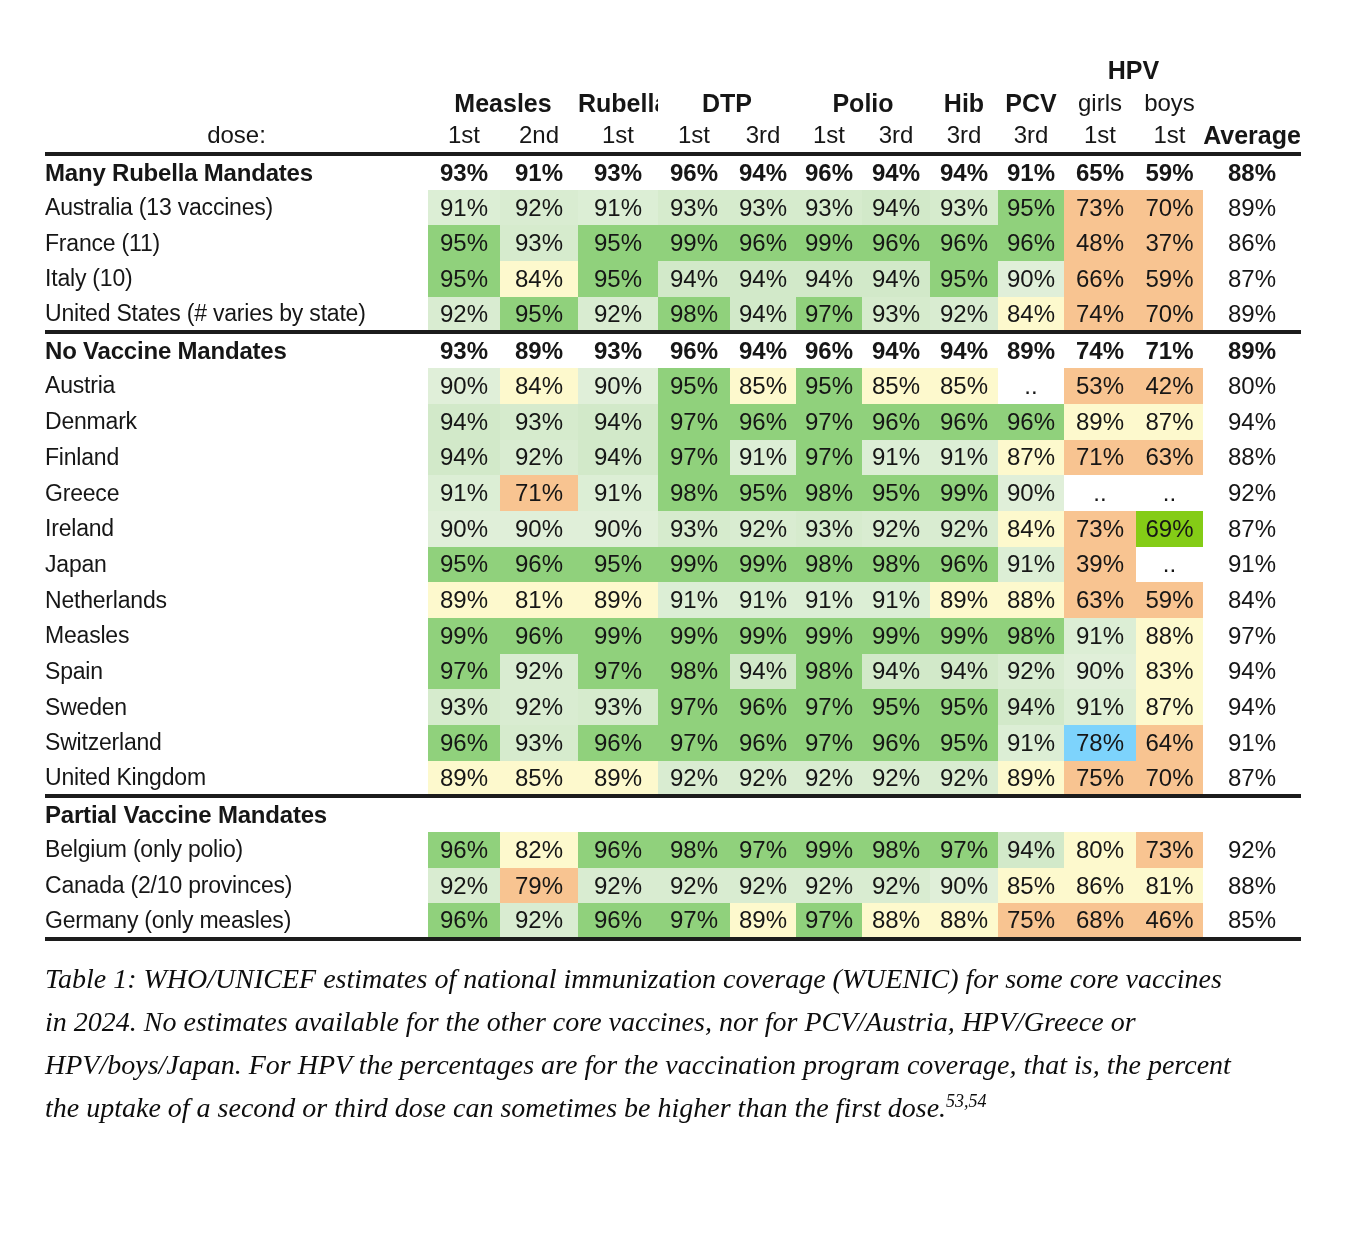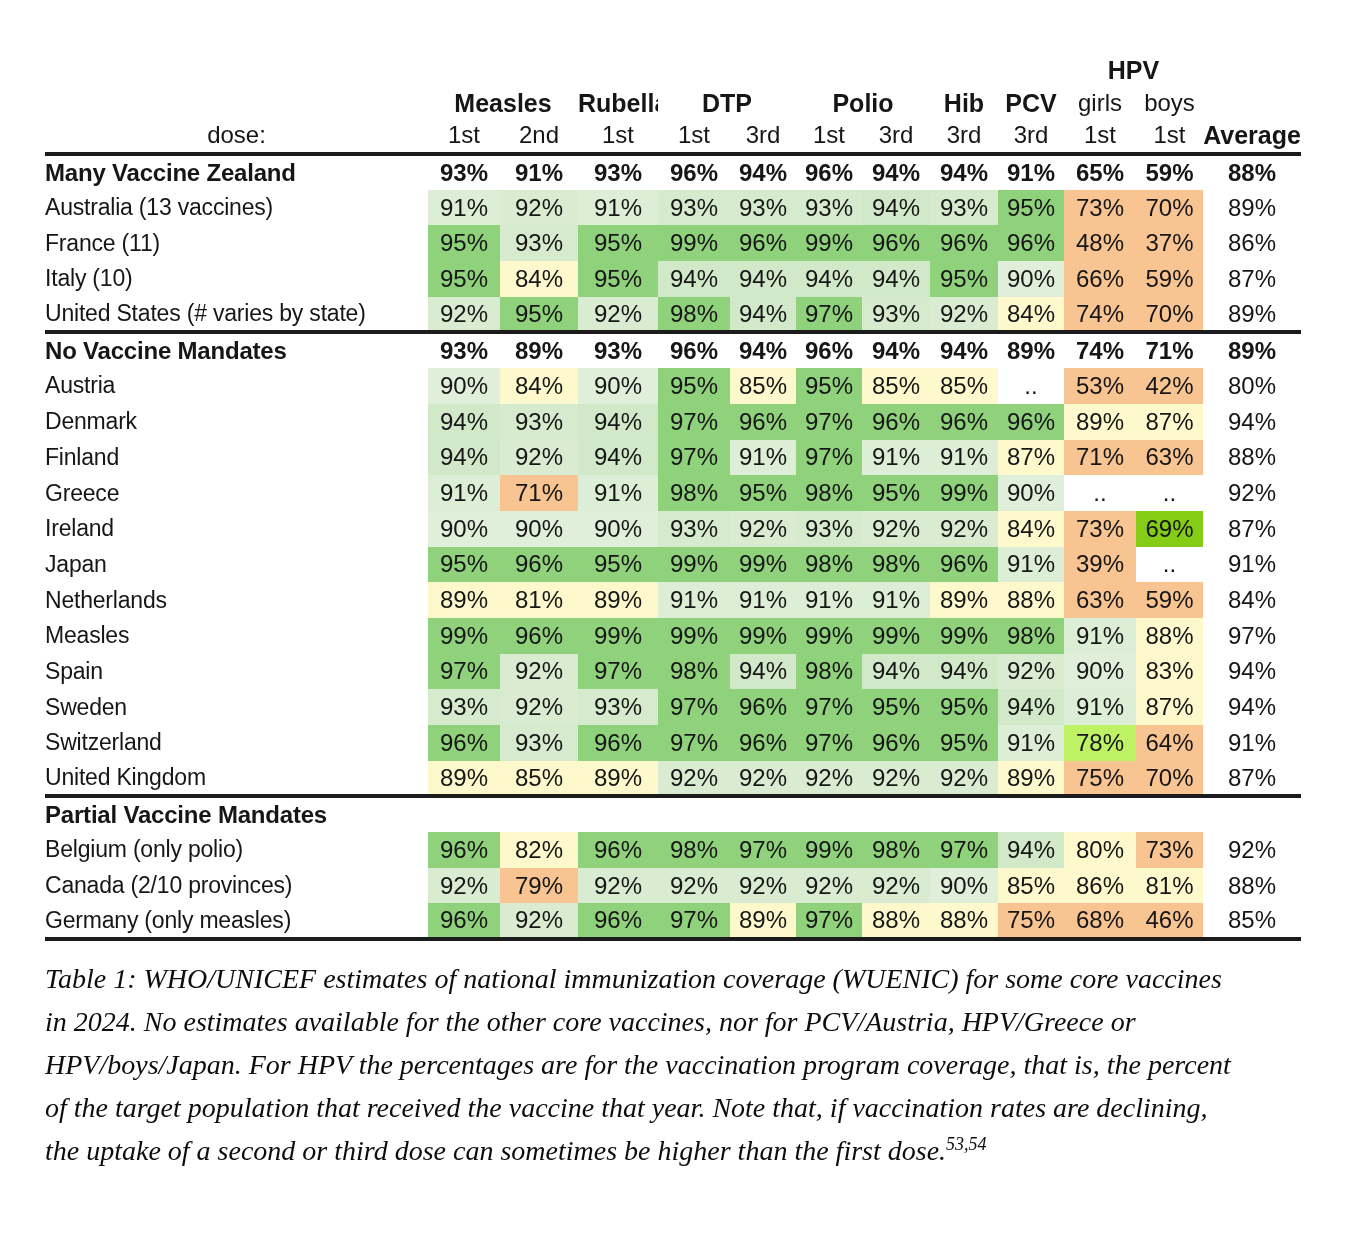--- a/index.html
+++ b/index.html
@@ -114,21 +114,21 @@
           <th>3rd</th>
           <th>3rd</th>
           <th>3rd</th>
           <th>1st</th>
           <th>1st</th>
           <th class="avg-head">Average</th>
       </tr>
     </thead>
     <tbody id="table-body">
         <tr class="group-row">
-          <td class="label">Many Vaccine Zealand</td>
+          <td class="label">Many Rubella Mandates</td>
           <td class="val">93%</td>
           <td class="val">91%</td>
           <td class="val">93%</td>
           <td class="val">96%</td>
           <td class="val">94%</td>
           <td class="val">96%</td>
           <td class="val">94%</td>
           <td class="val">94%</td>
           <td class="val">91%</td>
           <td class="val">65%</td>
@@ -364,21 +364,21 @@
           <td class="label">Switzerland</td>
           <td class="val" style="background: rgb(144, 209, 124);">96%</td>
           <td class="val" style="background: rgb(214, 235, 205);">93%</td>
           <td class="val" style="background: rgb(144, 209, 124);">96%</td>
           <td class="val" style="background: rgb(144, 209, 124);">97%</td>
           <td class="val" style="background: rgb(144, 209, 124);">96%</td>
           <td class="val" style="background: rgb(144, 209, 124);">97%</td>
           <td class="val" style="background: rgb(144, 209, 124);">96%</td>
           <td class="val" style="background: rgb(144, 209, 124);">95%</td>
           <td class="val" style="background: rgb(220, 238, 213);">91%</td>
-          <td class="val" style="background: #bef264;">78%</td>
+          <td class="val" style="background: #7dd3fc;">78%</td>
           <td class="val" style="background: rgb(248, 196, 145);">64%</td>
           <td class="avg">91%</td>
         </tr>
         <tr class="country-row">
           <td class="label">United Kingdom</td>
           <td class="val" style="background: rgb(253, 249, 205);">89%</td>
           <td class="val" style="background: rgb(253, 249, 205);">85%</td>
           <td class="val" style="background: rgb(253, 249, 205);">89%</td>
           <td class="val" style="background: rgb(217, 236, 209);">92%</td>
           <td class="val" style="background: rgb(217, 236, 209);">92%</td>
@@ -450,17 +450,16 @@
           <td class="val" style="background: rgb(248, 196, 145);">46%</td>
           <td class="avg">85%</td>
         </tr>
       </tbody>
   </table>
 
   <div class="caption" id="caption">
       <div class="cap-line"><span>Table 1: WHO/UNICEF estimates of national immunization coverage (WUENIC) for some core vaccines</span></div>
       <div class="cap-line"><span>in 2024. No estimates available for the other core vaccines, nor for PCV/Austria, HPV/Greece or</span></div>
       <div class="cap-line"><span>HPV/boys/Japan. For HPV the percentages are for the vaccination program coverage, that is, the percent</span></div>
-      <div class="cap-line"><span>of the target population that received the vaccine that year. Note that, if vaccination rates are declining,</span></div>
       <div class="cap-line"><span>the uptake of a second or third dose can sometimes be higher than the first dose.</span><sup>53,54</sup></div>
     </div>
 
 </div>
 
 </body></html>

